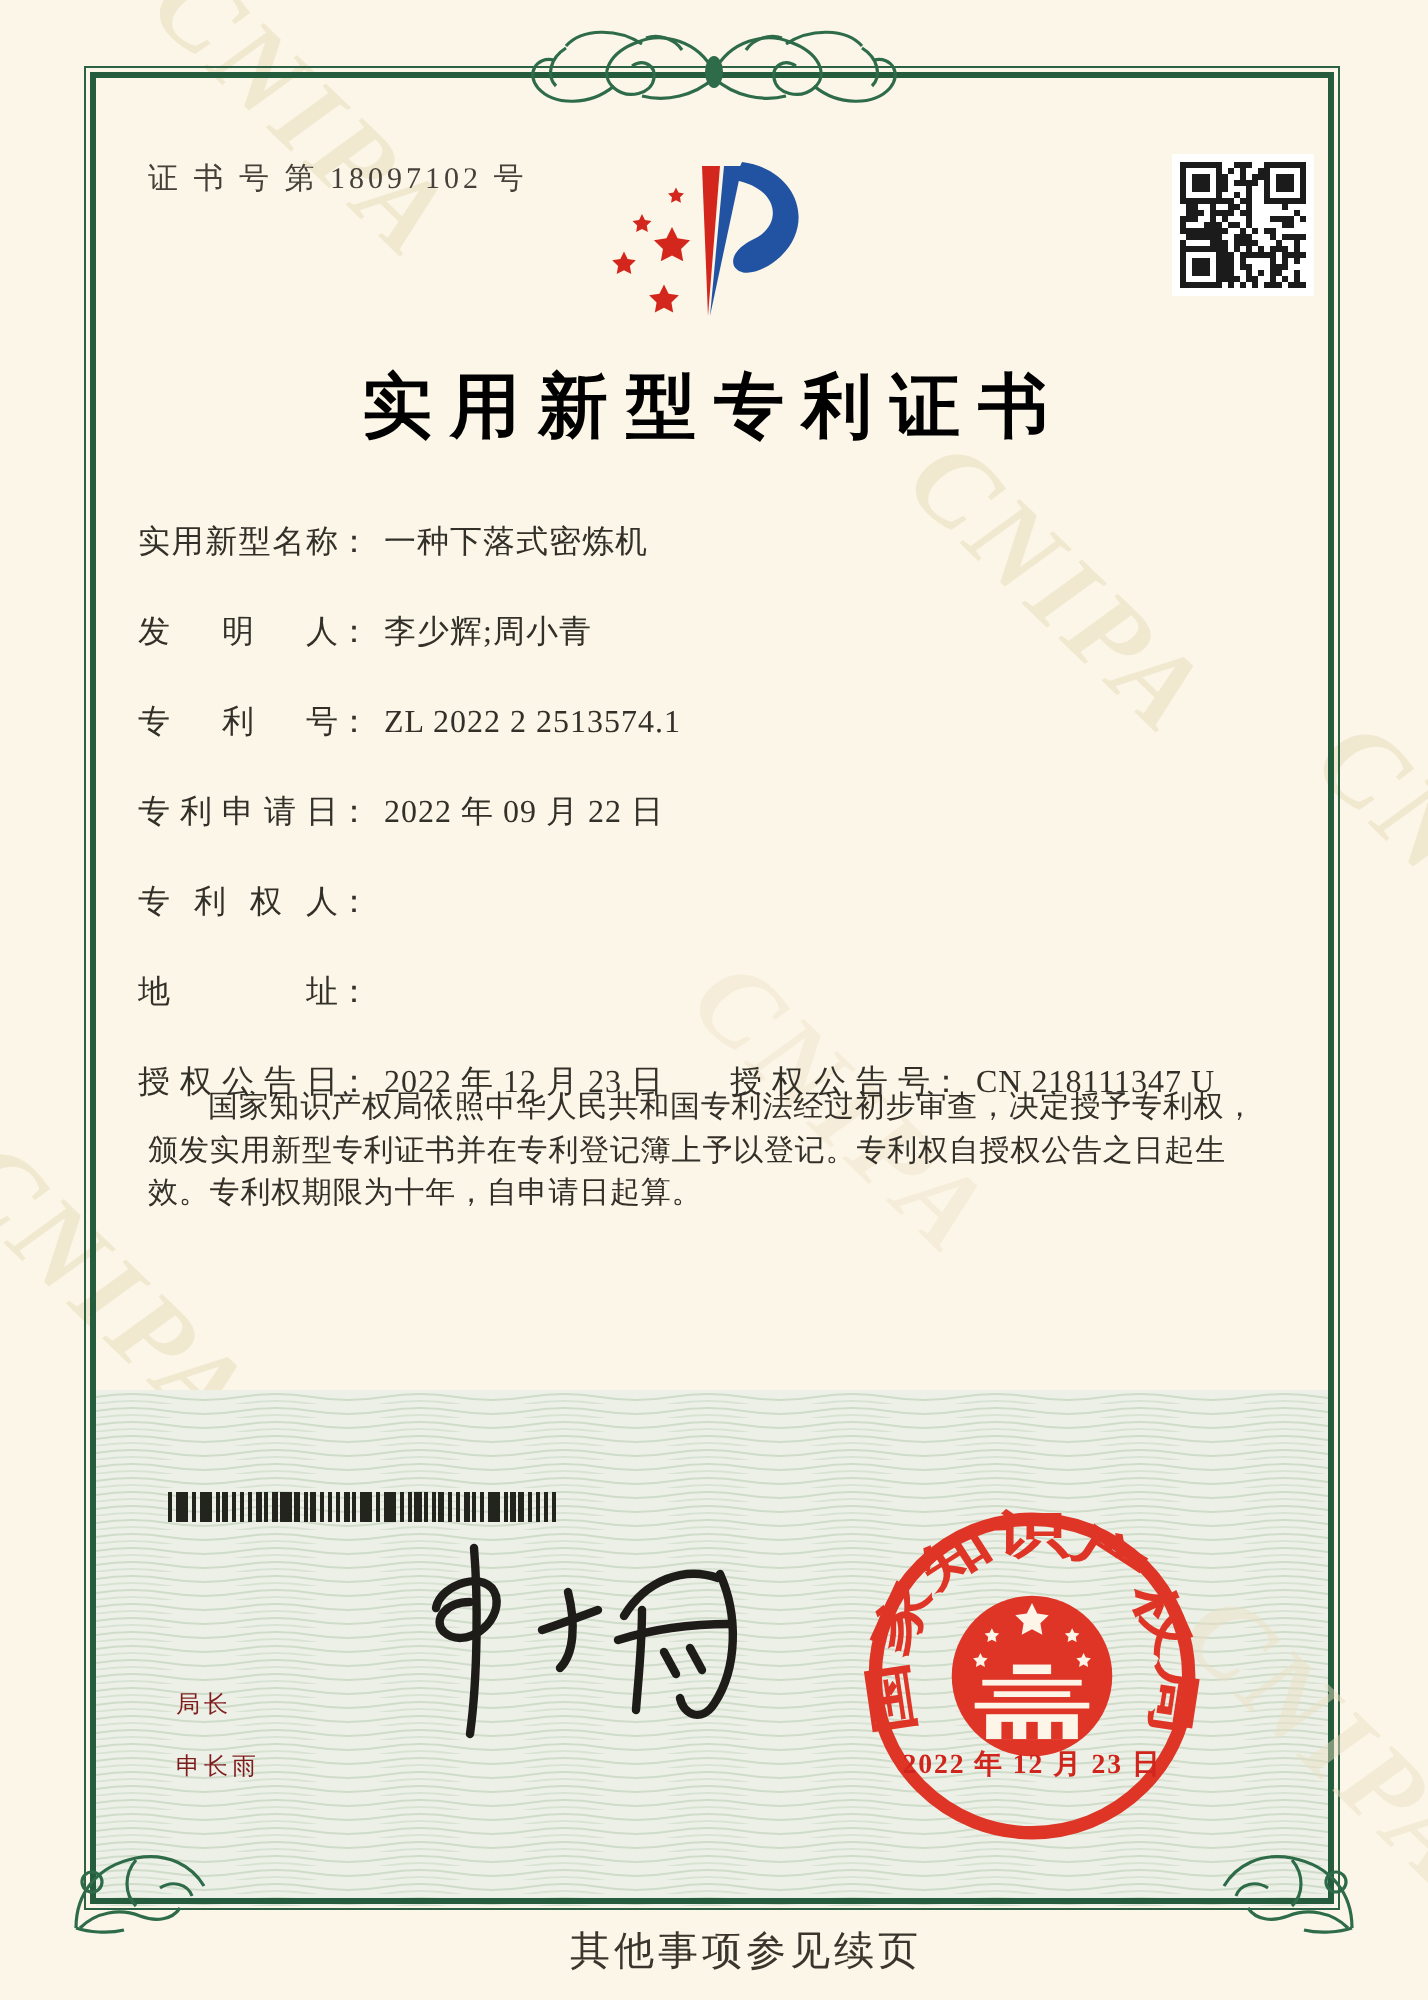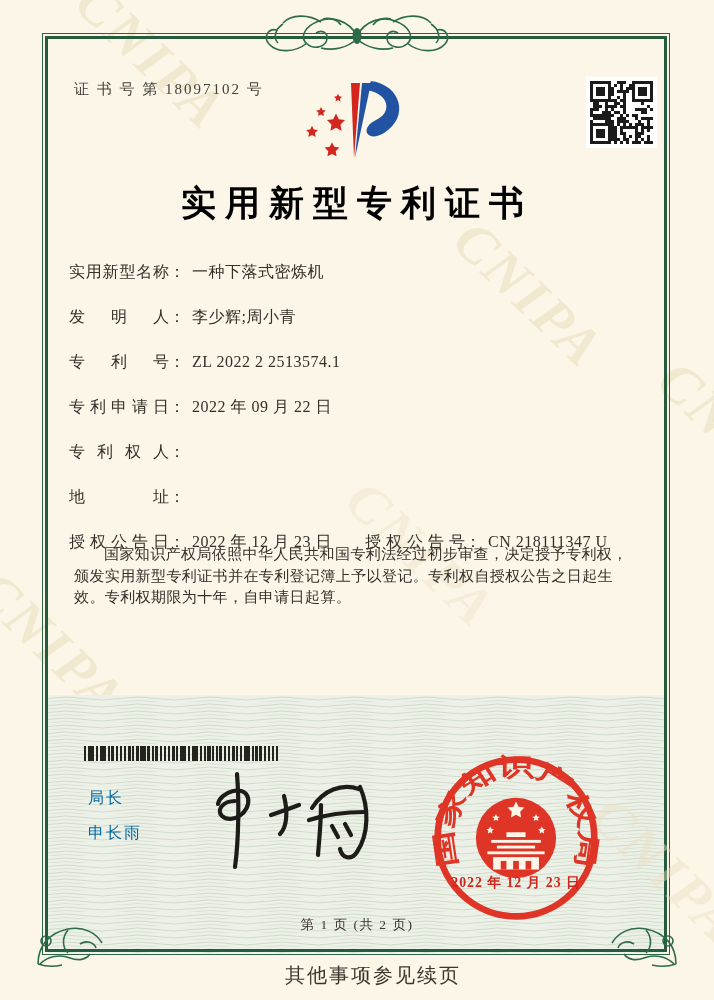--- a/index.html
+++ b/index.html
@@ -42,21 +42,21 @@
   .paras{position:absolute;left:74px;top:544px;width:567px;font-size:15px;
          line-height:21.6px;letter-spacing:.4px;color:#332f29;}
   .paras p{margin:0;text-indent:2em;}
 
   .barcode{position:absolute;left:84px;top:746px;width:196px;height:15px;
      background-image:
        repeating-linear-gradient(90deg,#24241f 0 2px,transparent 2px 4px),
        repeating-linear-gradient(90deg,#24241f 0 1px,transparent 1px 9px),
        repeating-linear-gradient(90deg,transparent 0 6px,#24241f 6px 8px,transparent 8px 13px);}
 
-  .signer{position:absolute;left:88px;top:788px;font-size:16px;color:#0369a1;
+  .signer{position:absolute;left:88px;top:844px;font-size:12px;color:#7f1d1d;
           font-family:"Liberation Sans","DejaVu Sans",sans-serif;}
   .signer div{margin-bottom:14px;letter-spacing:2px;}
   .signature{position:absolute;left:192px;top:768px;}
 
   .seal{position:absolute;left:430px;top:752px;}
 
   .page-num{position:absolute;left:42px;top:916px;width:630px;text-align:center;
             font-size:13.5px;letter-spacing:1.5px;color:#3a362e;}
   .cont-note{position:absolute;left:16px;top:962px;width:714px;text-align:center;
              font-size:20px;letter-spacing:2px;color:#3a362e;}
@@ -494,17 +494,16 @@
         </g>
         <g fill="#df3527">
           <rect x="74" y="114" width="6" height="9"></rect>
           <rect x="87" y="114" width="6" height="9"></rect>
           <rect x="100" y="114" width="6" height="9"></rect>
         </g>
       </g>
       <text x="90" y="141" text-anchor="middle" font-size="14.5" font-weight="bold" fill="#d0251c" letter-spacing="1" font-family="'Liberation Serif','DejaVu Serif',serif">2022 年 12 月 23 日</text>
     </svg>
 
-    <div class="page-num">第 1 页 (共 2 页)</div>
     <div class="cont-note">其他事项参见续页</div>
 
   </div>
 </div>
 
 </body></html>

